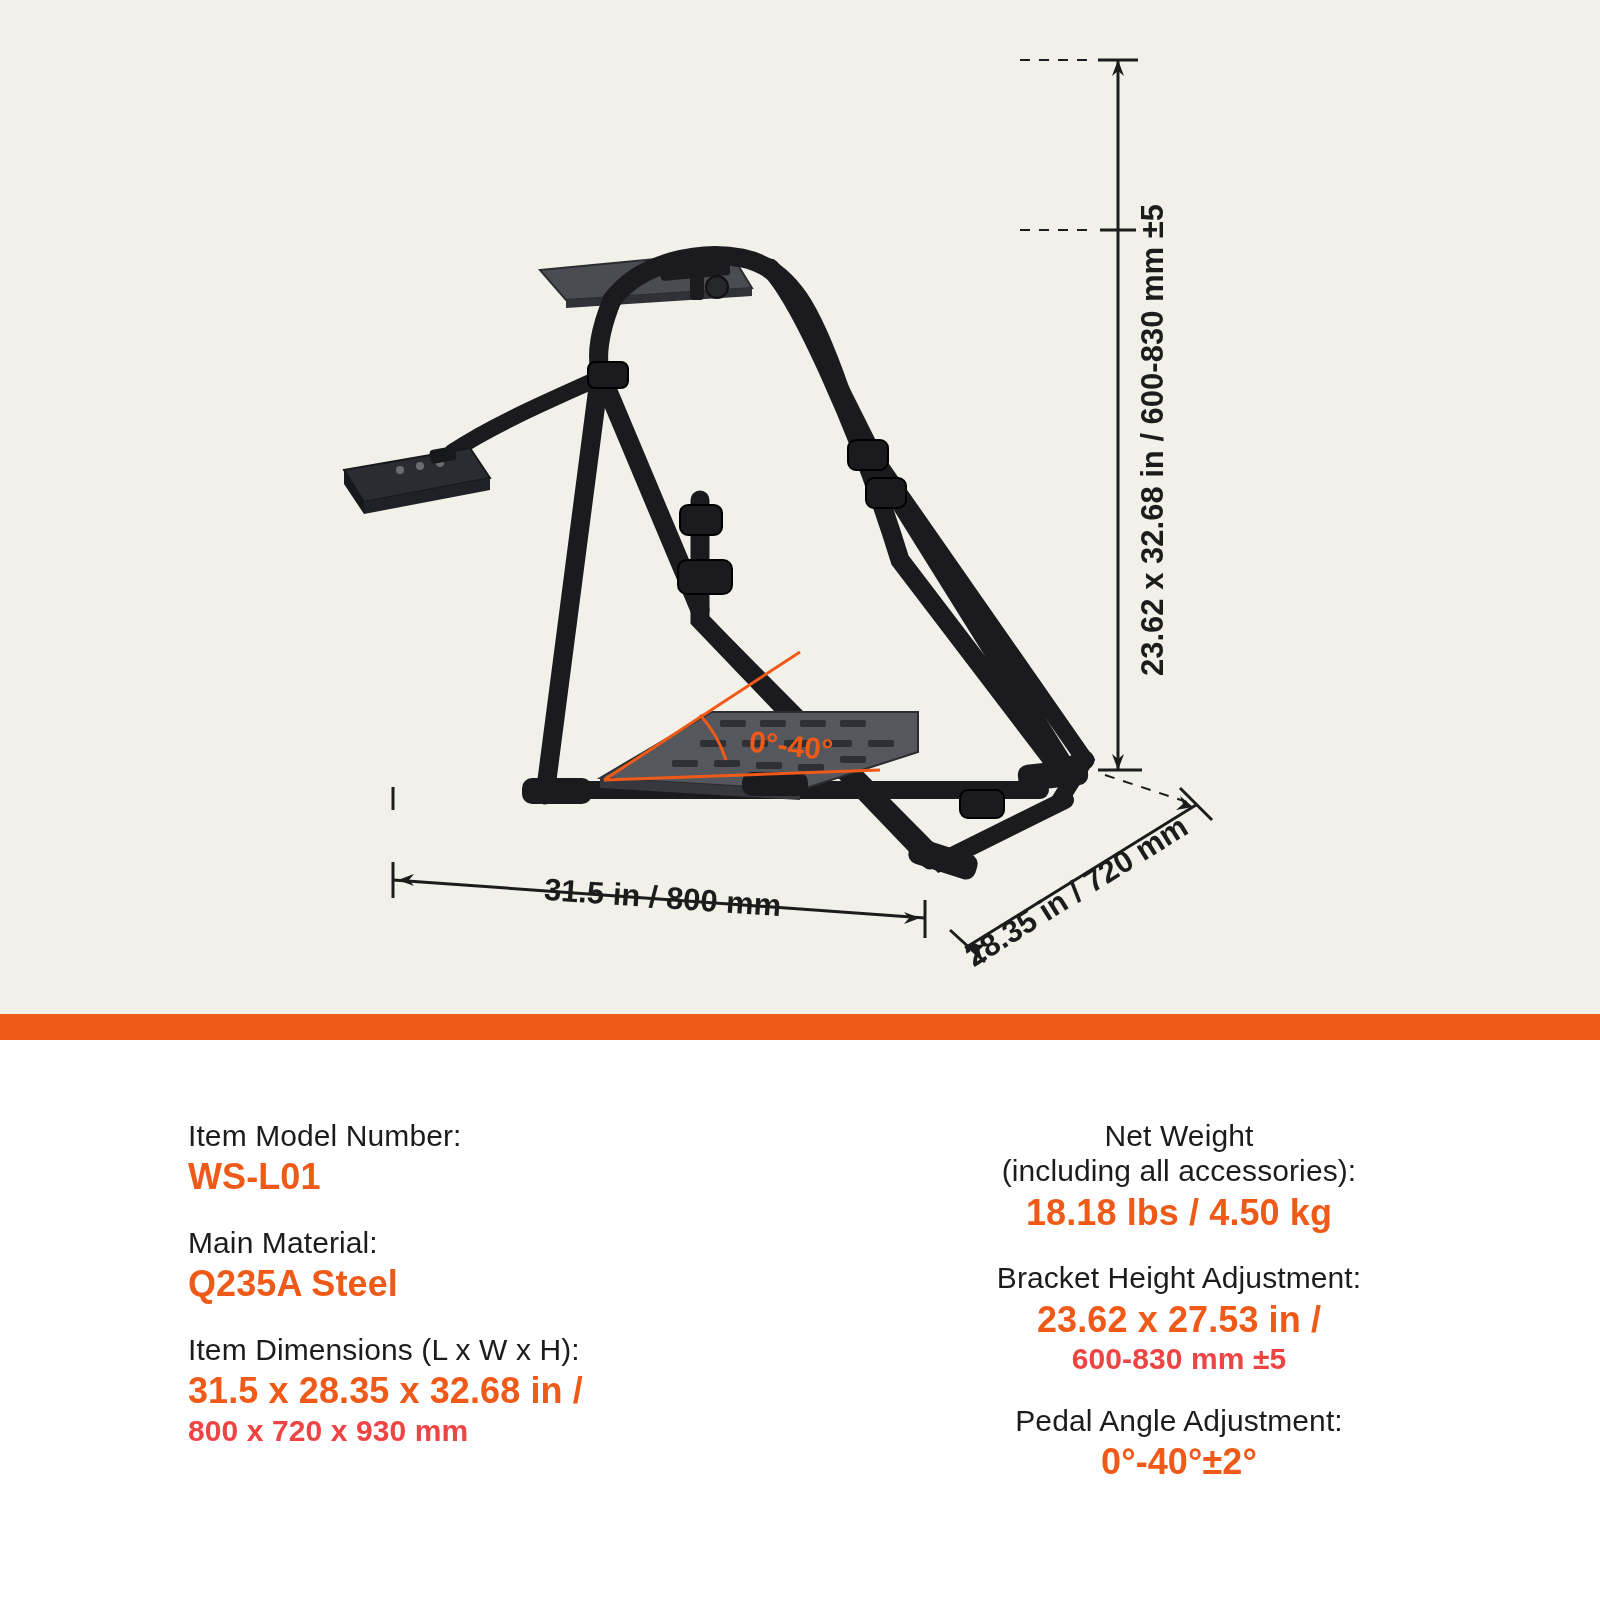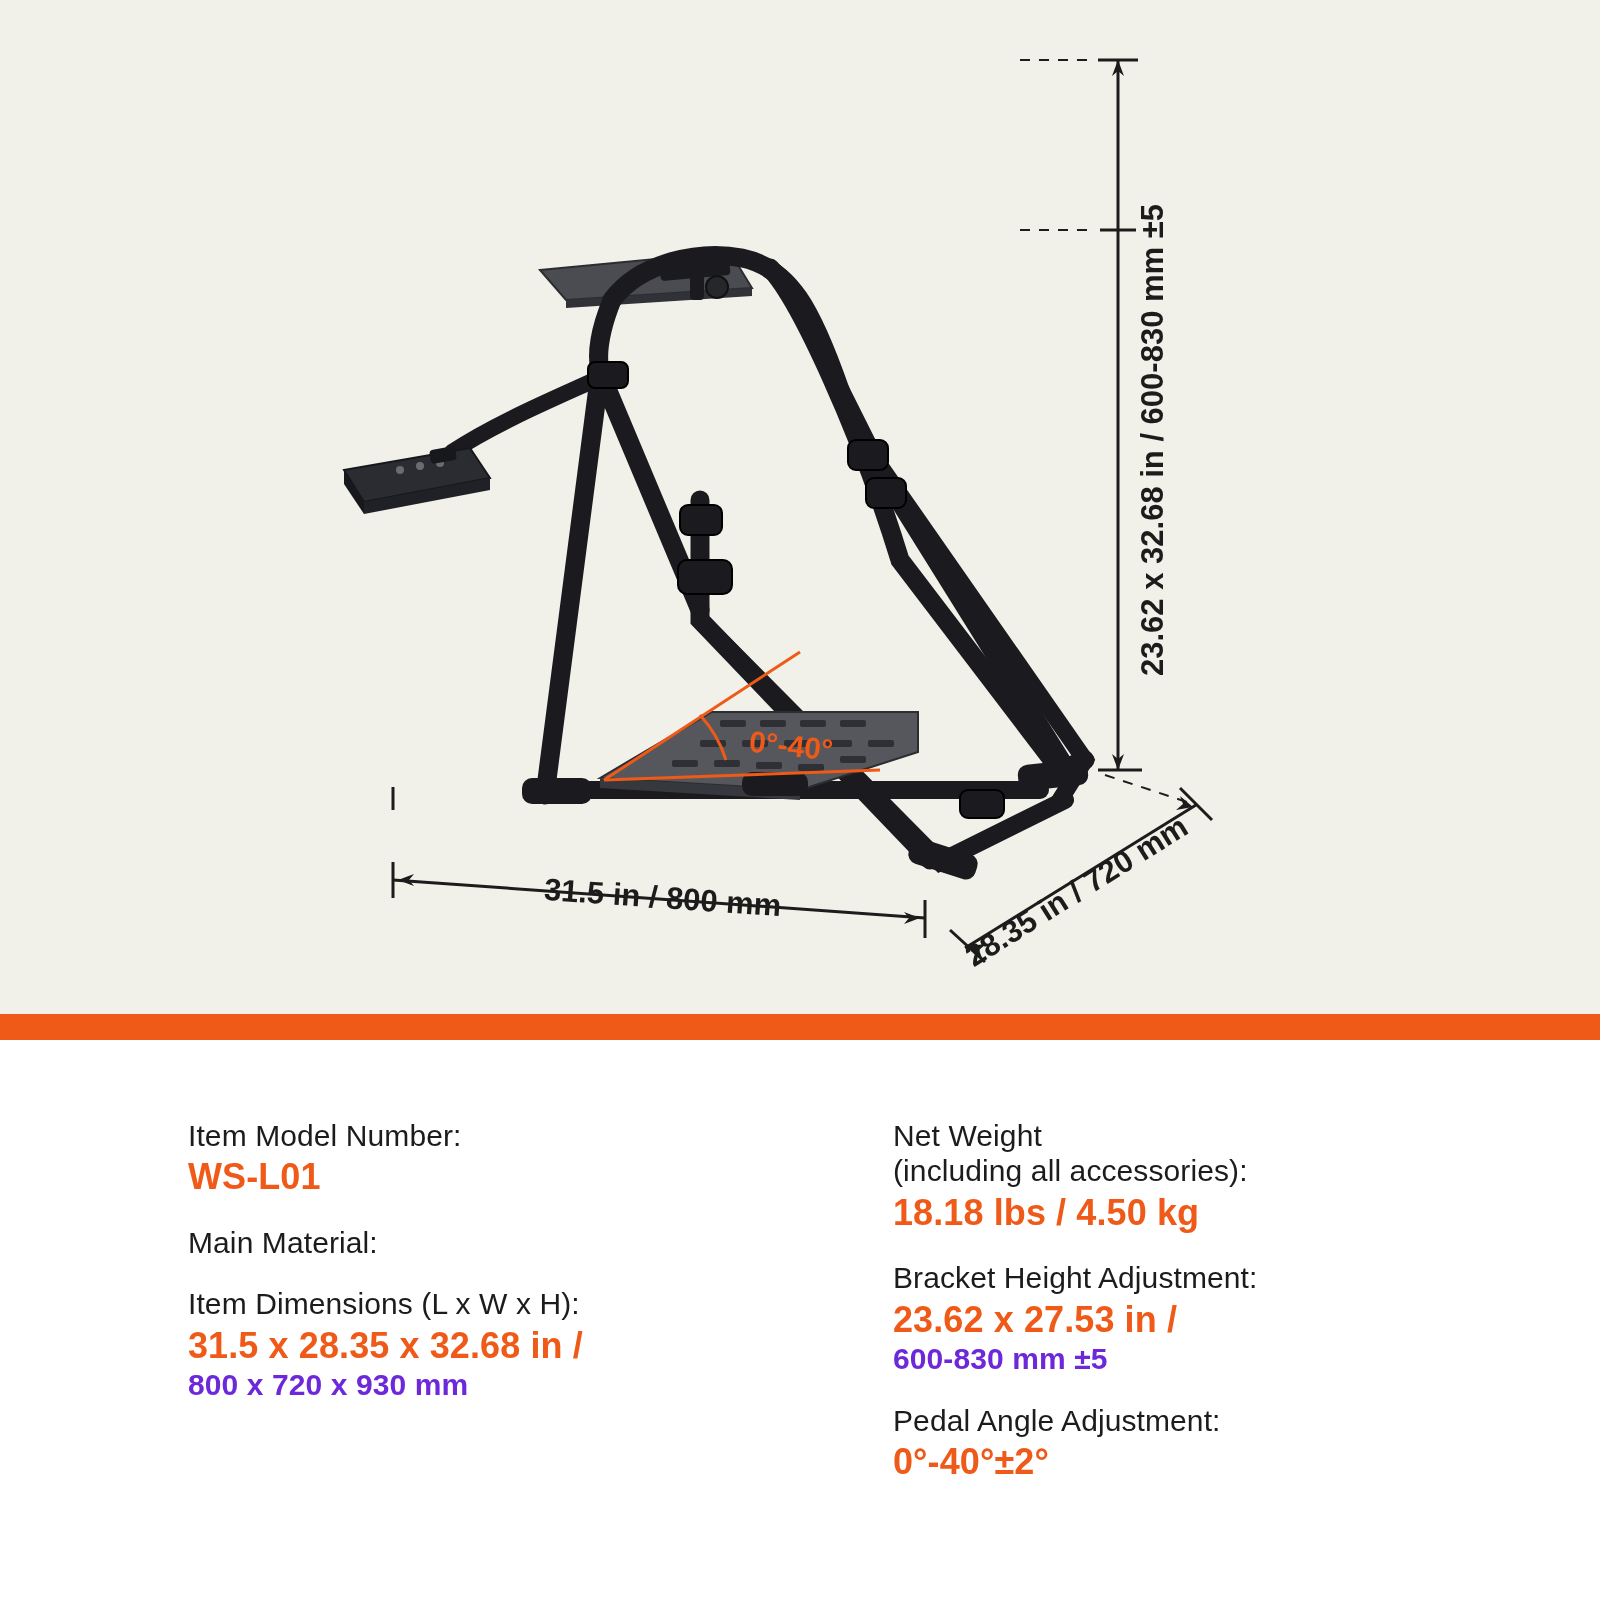--- a/index.html
+++ b/index.html
@@ -48,21 +48,21 @@
     top: 1040px;
     width: 1600px;
     height: 679px;
     background: #ffffff;
   }
   .spec-col {
     position: absolute;
     top: 78px;
   }
   #spec-col-left { left: 188px; width: 640px; }
-  #spec-col-right { left: 893px; width: 640px; }
+  #spec-col-right { left: 859px; width: 640px; text-align: center; }
 
   .spec-block {
     margin-bottom: 26px;
   }
   .spec-label {
     font-size: 30px;
     font-weight: 400;
     color: #1c1c1c;
     line-height: 1.18;
     letter-spacing: 0.1px;
@@ -71,21 +71,21 @@
     font-size: 36px;
     font-weight: bold;
     color: #ef5a18;
     line-height: 1.18;
     letter-spacing: 0.1px;
     margin-top: 3px;
   }
   .spec-value-2 {
     font-size: 30px;
     font-weight: bold;
-    color: #6d28d9;
+    color: #ef4444;
     line-height: 1.18;
     letter-spacing: 0.1px;
   }
   
 </style>
 </head>
 <body>
 
 <div id="page">
 
@@ -225,20 +225,21 @@
 
     <div class="spec-col" id="spec-col-left">
 
       <div class="spec-block">
         <div class="spec-label">Item Model Number:</div>
         <div class="spec-value">WS-L01</div>
       </div>
 
       <div class="spec-block">
         <div class="spec-label">Main Material:</div>
+        <div class="spec-value">Q235A Steel</div>
       </div>
 
       <div class="spec-block">
         <div class="spec-label">Item Dimensions (L x W x H):</div>
         <div class="spec-value">31.5 x 28.35 x 32.68 in /</div>
         <div class="spec-value-2">800 x 720 x 930 mm</div>
       </div>
 
     </div>
 

